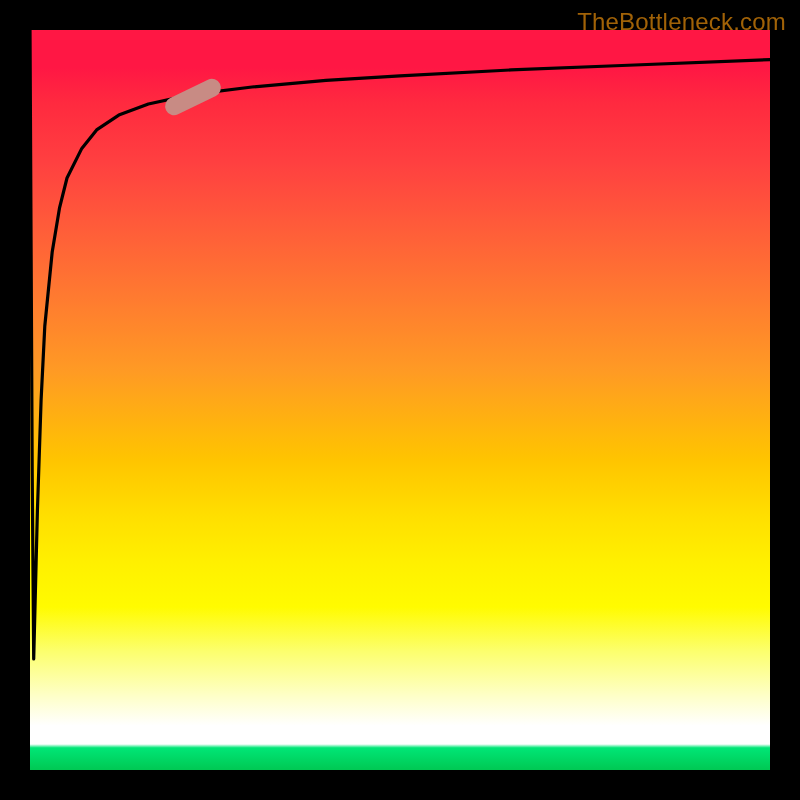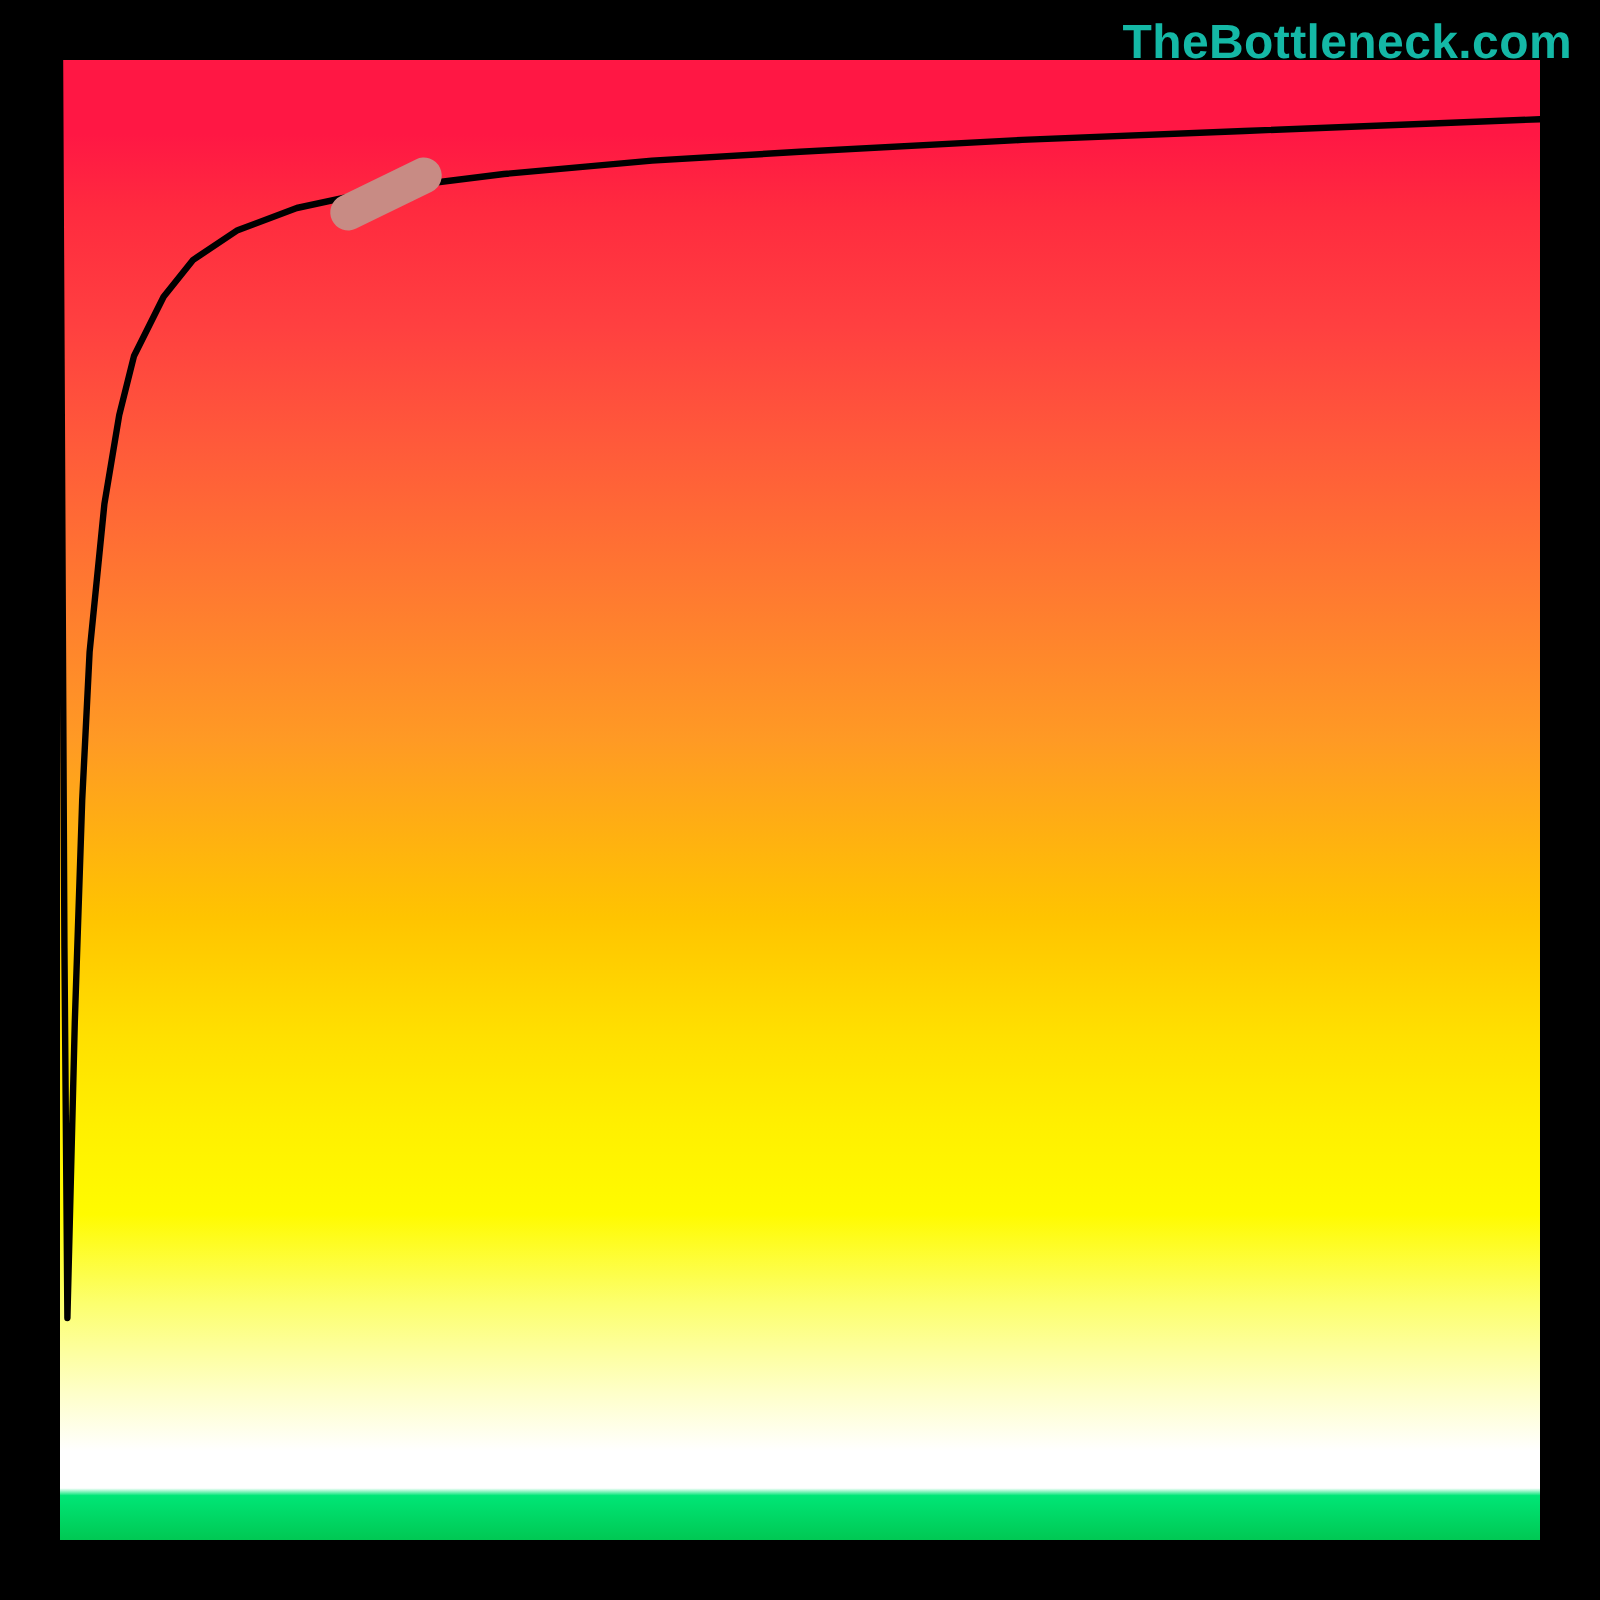--- a/index.html
+++ b/index.html
@@ -34,23 +34,23 @@
       #ffffff 94%,
       #ffffff 96.5%,
       #00e676 97%,
       #00c853 100%
     );
   }
   .watermark {
     position: absolute;
     top: 8px;
     right: 14px;
-    color: #14b8a6;
+    color: #a16207;
     font-size: 24px;
-    font-weight: 700;
+    font-weight: 400;
     letter-spacing: 0.2px;
   }
   .curve-svg {
     position: absolute;
     left: 30px;
     top: 30px;
     width: 740px;
     height: 740px;
     overflow: visible;
   }

